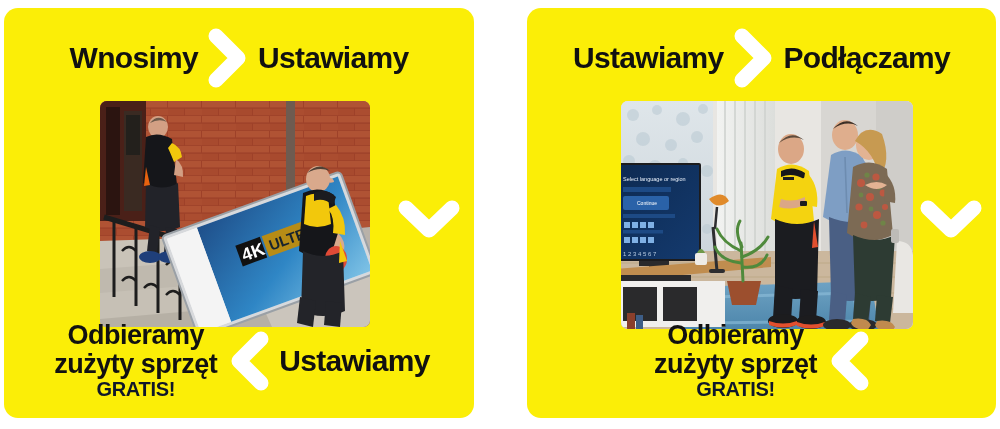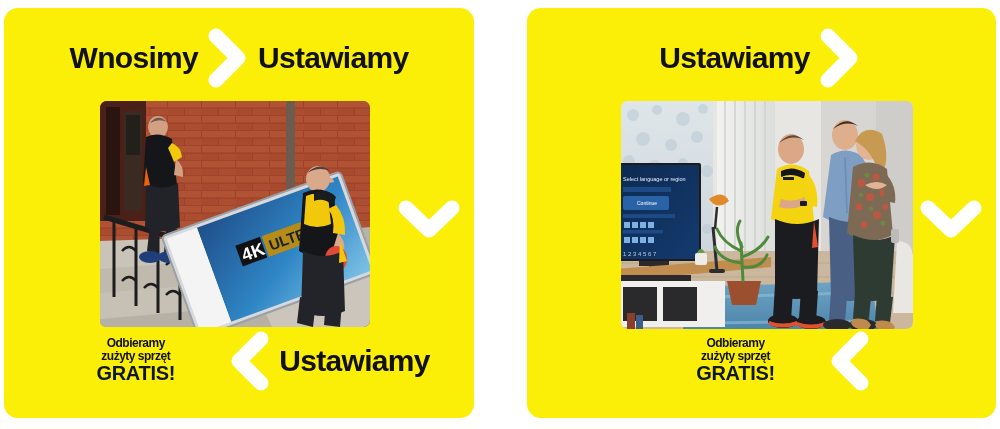--- a/index.html
+++ b/index.html
@@ -84,21 +84,21 @@
   }
   .pickup{
     width:175px;
     text-align:center;
     line-height:1.08;
     flex:0 0 auto;
   }
   .pickup .l1,.pickup .l2{
     display:block;
     font-weight:bold;
-    font-size:12px;
+    font-size:27px;
     letter-spacing:-0.5px;
     color:#111111;
   }
   .pickup .l3{
     display:block;
     font-weight:bold;
     font-size:20px;
     letter-spacing:-0.3px;
     color:#0f172a;
   }
@@ -254,20 +254,21 @@
 
   <div class="panel panel-right">
 
     <div class="row-top">
       <span class="step-word">Ustawiamy</span>
       <span class="chev chev-right-top">
         <svg viewBox="0 0 48 60" xmlns="http://www.w3.org/2000/svg">
           <path d="M12 8 L34 30 L12 52" fill="none" stroke="#ffffff" stroke-width="15" stroke-linecap="round" stroke-linejoin="round"></path>
         </svg>
       </span>
+      <span class="step-word">Podłączamy</span>
     </div>
 
     <div class="photo photo-right">
       <svg viewBox="0 0 292 228" preserveAspectRatio="xMidYMid slice" xmlns="http://www.w3.org/2000/svg">
         <defs>
           <linearGradient id="wallp" x1="0" y1="0" x2="0" y2="1">
             <stop offset="0" stop-color="#dfe6ea"></stop>
             <stop offset="1" stop-color="#cdd6dc"></stop>
           </linearGradient>
           <linearGradient id="tvui" x1="0" y1="0" x2="1" y2="1">

